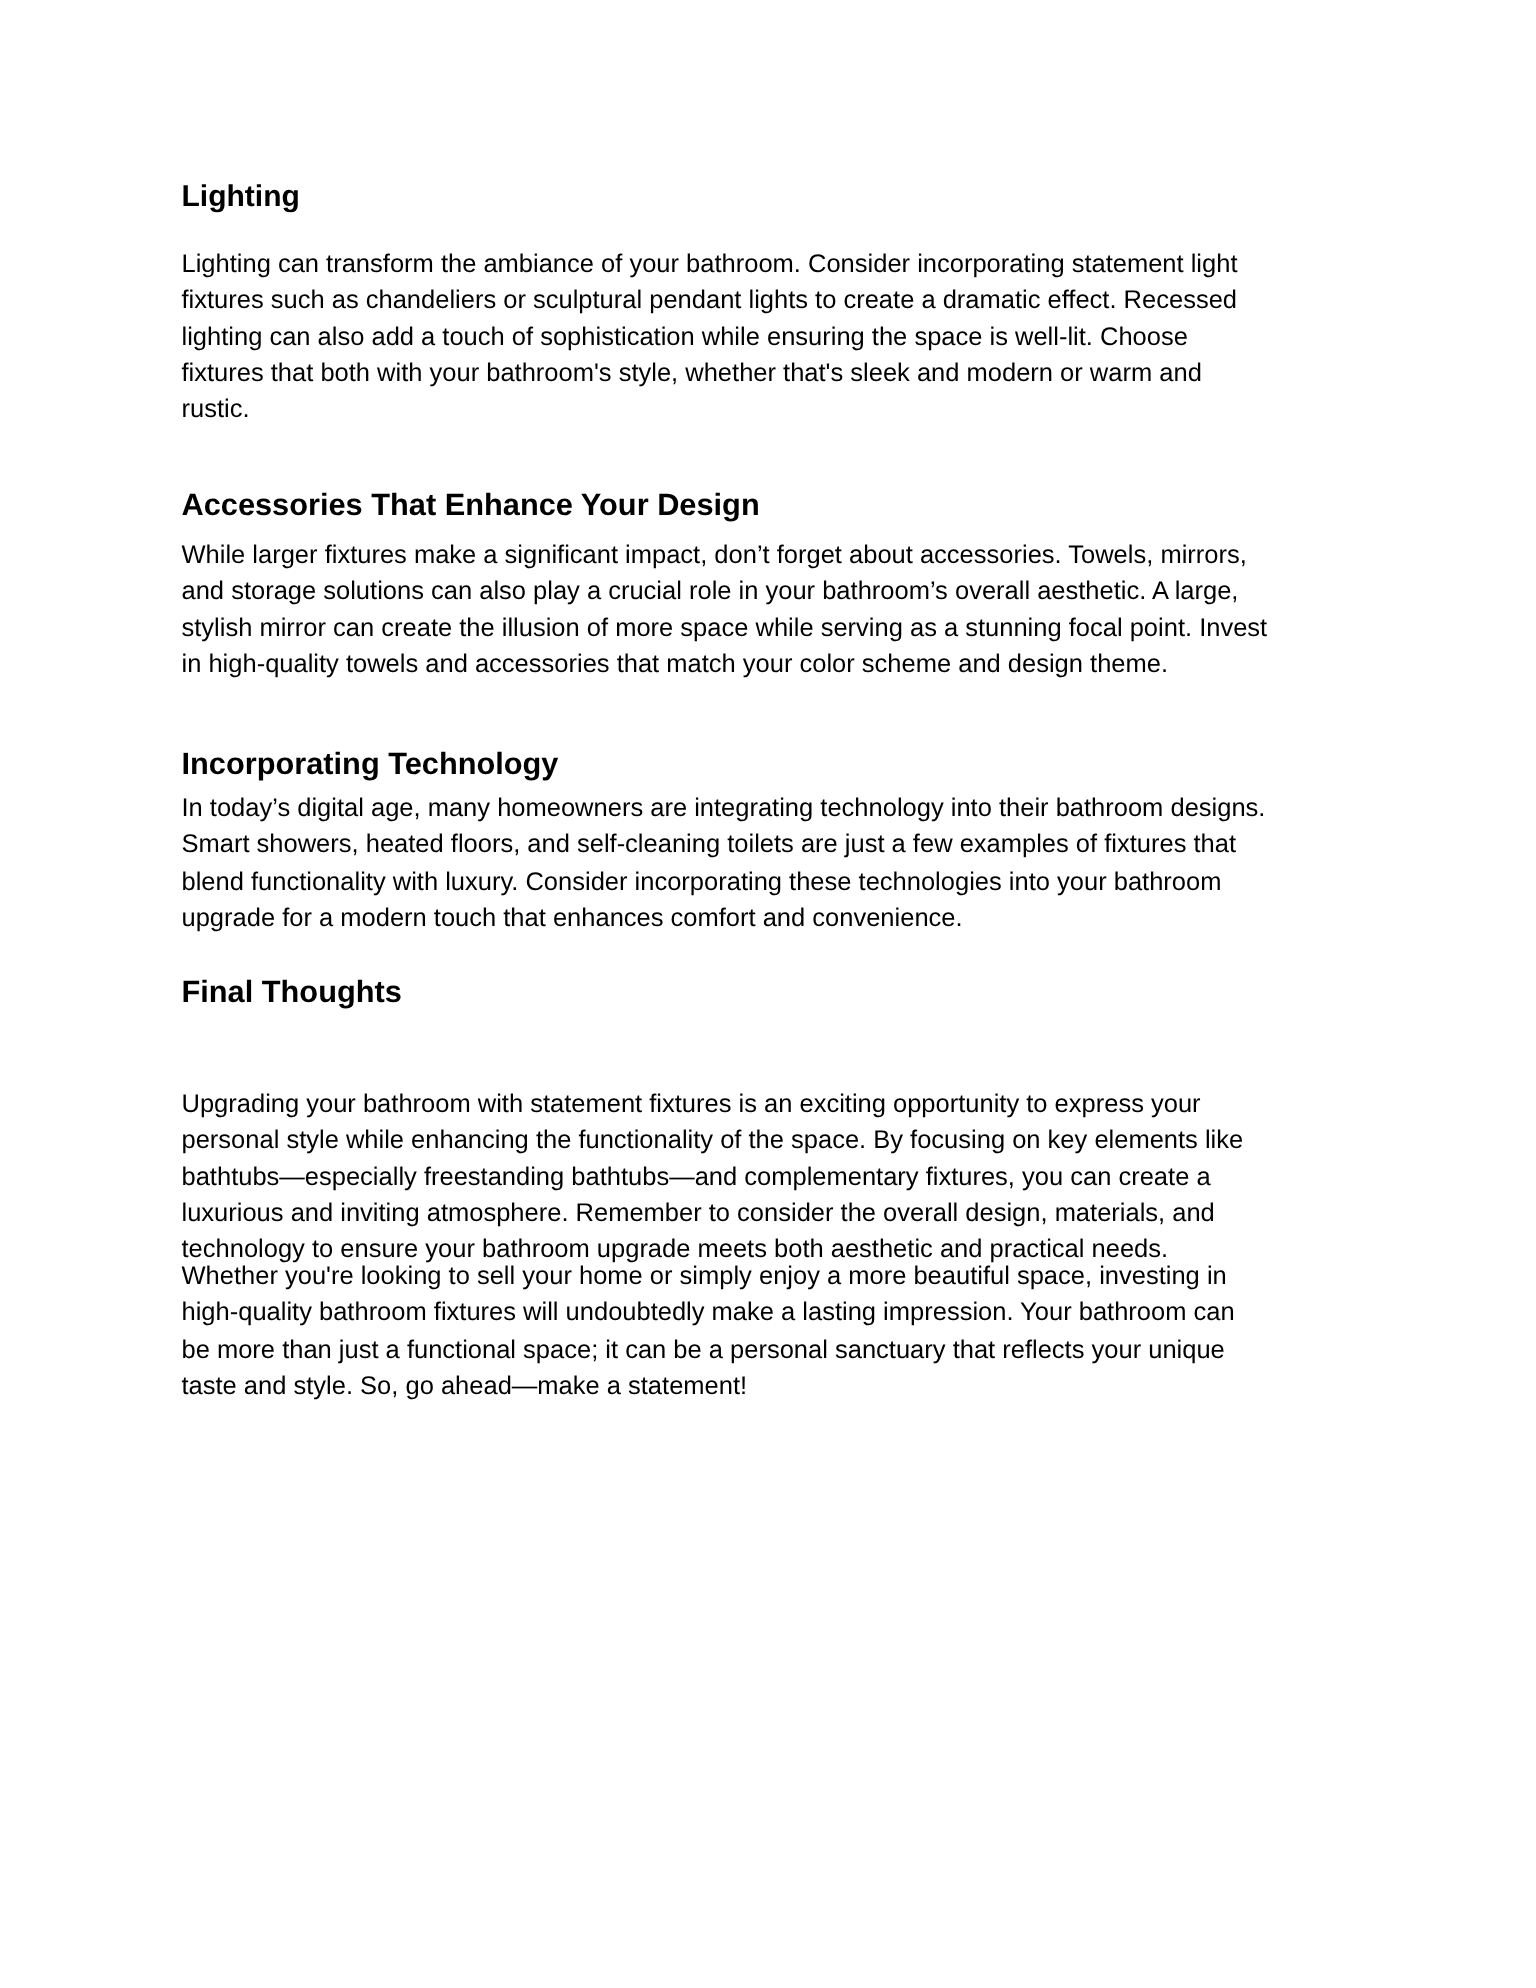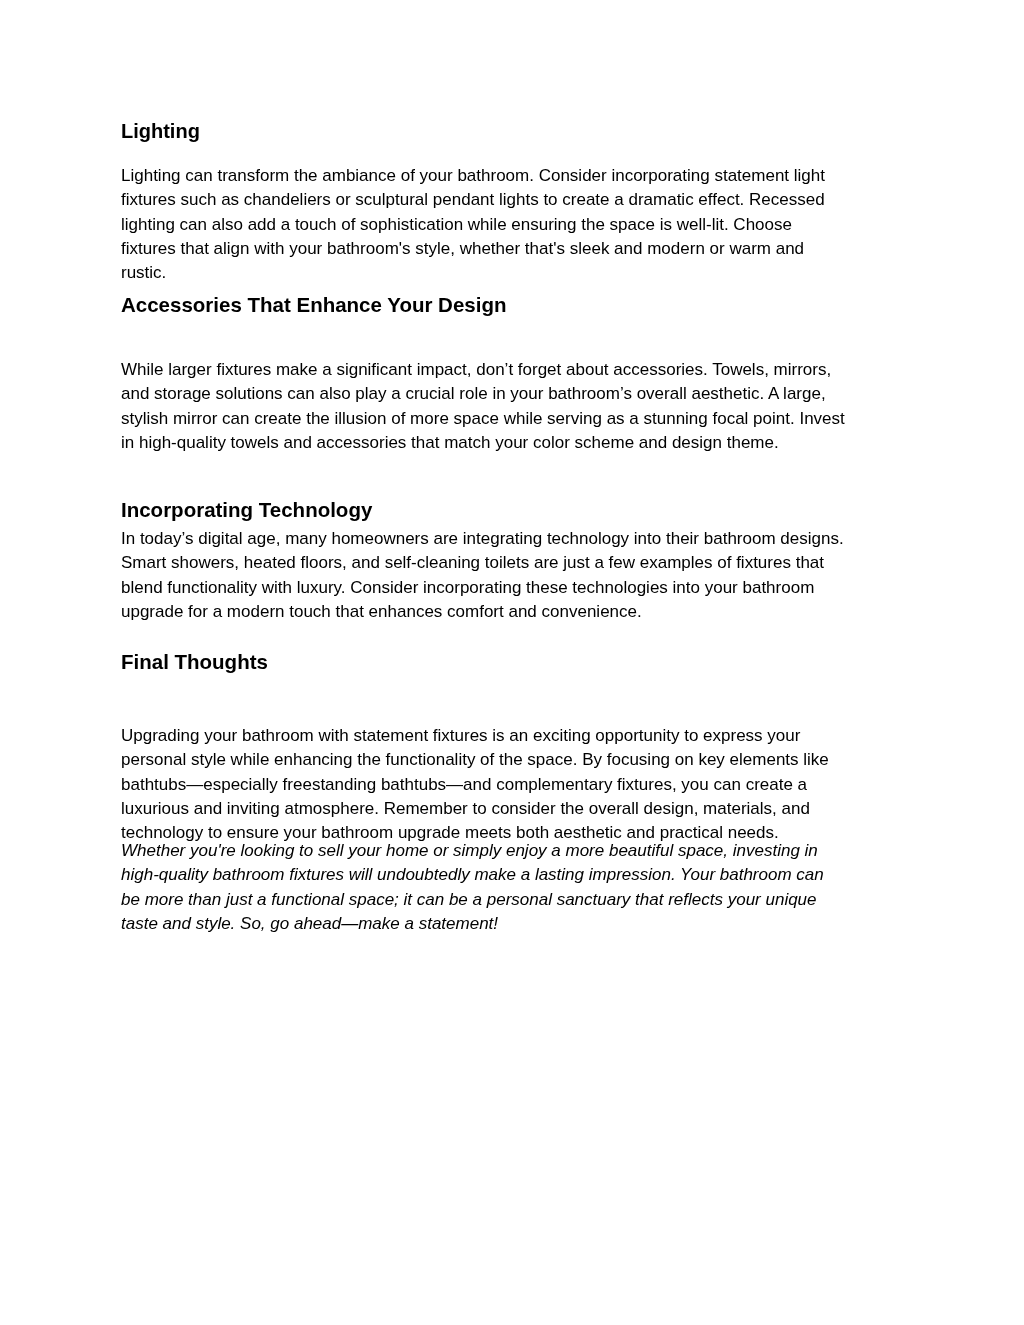--- a/index.html
+++ b/index.html
@@ -56,25 +56,25 @@
 </head>
 <body>
 
 <div class="page">
 
   <h3 class="h-small">Lighting</h3>
   <p class="para" style="top:164px;">
     <span class="line">Lighting can transform the ambiance of your bathroom. Consider incorporating statement light</span>
     <span class="line">fixtures such as chandeliers or sculptural pendant lights to create a dramatic effect. Recessed</span>
     <span class="line">lighting can also add a touch of sophistication while ensuring the space is well-lit. Choose</span>
-    <span class="line">fixtures that align with your bathroom's style, whether that's sleek and modern or warm and</span>
+    <span class="line">fixtures that both with your bathroom's style, whether that's sleek and modern or warm and</span>
     <span class="line">rustic.</span>
   </p>
 
-  <h2 class="h2" style="top:292px;text-align:center;">Accessories That Enhance Your Design</h2>
+  <h2 class="h2" style="top:324px;text-align:center;">Accessories That Enhance Your Design</h2>
   <p class="para" style="top:358px;">
     <span class="line">While larger fixtures make a significant impact, don’t forget about accessories. Towels, mirrors,</span>
     <span class="line">and storage solutions can also play a crucial role in your bathroom’s overall aesthetic. A large,</span>
     <span class="line">stylish mirror can create the illusion of more space while serving as a stunning focal point. Invest</span>
     <span class="line">in high-quality towels and accessories that match your color scheme and design theme.</span>
   </p>
 
   <h2 class="h2" style="top:479px;margin-top:18px;">Incorporating Technology</h2>
   <p class="para" style="top:527px;">
     <span class="line">In today’s digital age, many homeowners are integrating technology into their bathroom designs.</span>
@@ -84,20 +84,20 @@
   </p>
 
   <h2 class="h2" style="top:649px;text-align:right;">Final Thoughts</h2>
   <p class="para" style="top:724px;">
     <span class="line">Upgrading your bathroom with statement fixtures is an exciting opportunity to express your</span>
     <span class="line">personal style while enhancing the functionality of the space. By focusing on key elements like</span>
     <span class="line">bathtubs—especially freestanding bathtubs—and complementary fixtures, you can create a</span>
     <span class="line">luxurious and inviting atmosphere. Remember to consider the overall design, materials, and</span>
     <span class="line">technology to ensure your bathroom upgrade meets both aesthetic and practical needs.</span>
   </p>
-  <p class="para" style="top:839px;font-style:italic;">
+  <p class="para" style="top:839px;">
     <span class="line">Whether you're looking to sell your home or simply enjoy a more beautiful space, investing in</span>
     <span class="line">high-quality bathroom fixtures will undoubtedly make a lasting impression. Your bathroom can</span>
     <span class="line">be more than just a functional space; it can be a personal sanctuary that reflects your unique</span>
     <span class="line">taste and style. So, go ahead—make a statement!</span>
   </p>
 
 </div>
 
 </body></html>

